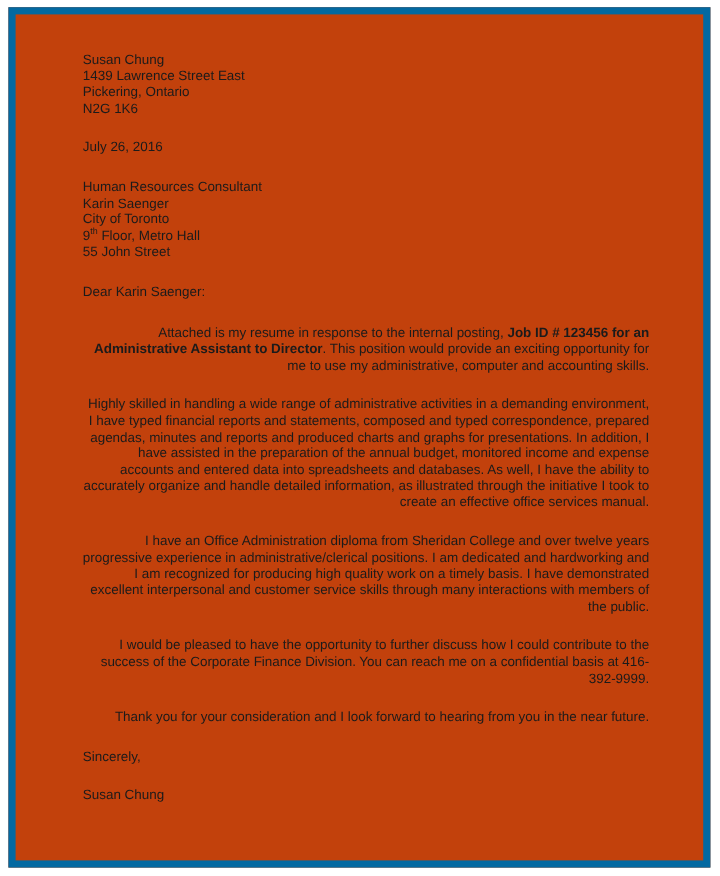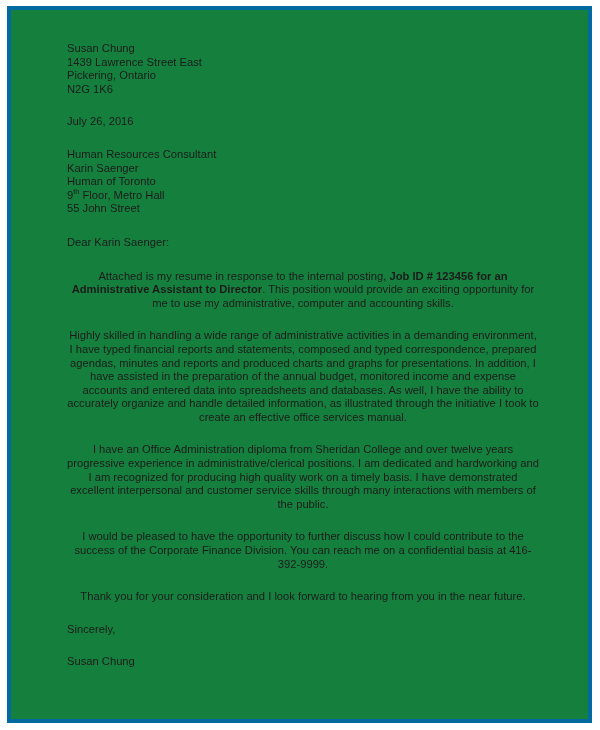--- a/index.html
+++ b/index.html
@@ -12,22 +12,22 @@
     height: 730px;
     overflow: hidden;
     font-family: "Liberation Sans", sans-serif;
   }
   .page {
     position: absolute;
     left: 7px;
     top: 6px;
     width: 585px;
     height: 717px;
-    background: #15803d;
-    border: 4px solid #0369a1;
+    background: #c2410c;
+    border: 6px solid #0369a1;
     box-sizing: border-box;
     overflow: hidden;
   }
   .letter {
     position: absolute;
     left: 56px;
     top: 32px;
     width: 472px;
     color: #1b1b1b;
     font-size: 11.2px;
@@ -40,21 +40,21 @@
   .addr-line {
     display: block;
     white-space: nowrap;
   }
   .gap-sender-date { height: 19px; }
   .gap-date-recipient { height: 19px; }
   .gap-recipient-salutation { height: 20px; }
   .gap-salutation-body { height: 20px; }
   .para {
     margin: 0;
-    text-align: center;
+    text-align: right;
   }
   .pgap { height: 19px; }
   b.bold {
     font-weight: bold;
   }
   sup.ord {
     font-size: 7.4px;
     vertical-align: super;
     line-height: 0;
   }
@@ -75,21 +75,21 @@
 
     <div class="gap-sender-date"></div>
 
     <div class="block">July 26, 2016</div>
 
     <div class="gap-date-recipient"></div>
 
     <div class="block">
       <span class="addr-line">Human Resources Consultant</span>
       <span class="addr-line">Karin Saenger</span>
-      <span class="addr-line">Human of Toronto</span>
+      <span class="addr-line">City of Toronto</span>
       <span class="addr-line"><span>9</span><sup class="ord">th</sup><span> Floor, Metro Hall</span></span>
       <span class="addr-line">55 John Street</span>
     </div>
 
     <div class="gap-recipient-salutation"></div>
 
     <div class="block">Dear Karin Saenger:</div>
 
     <div class="gap-salutation-body"></div>
 

